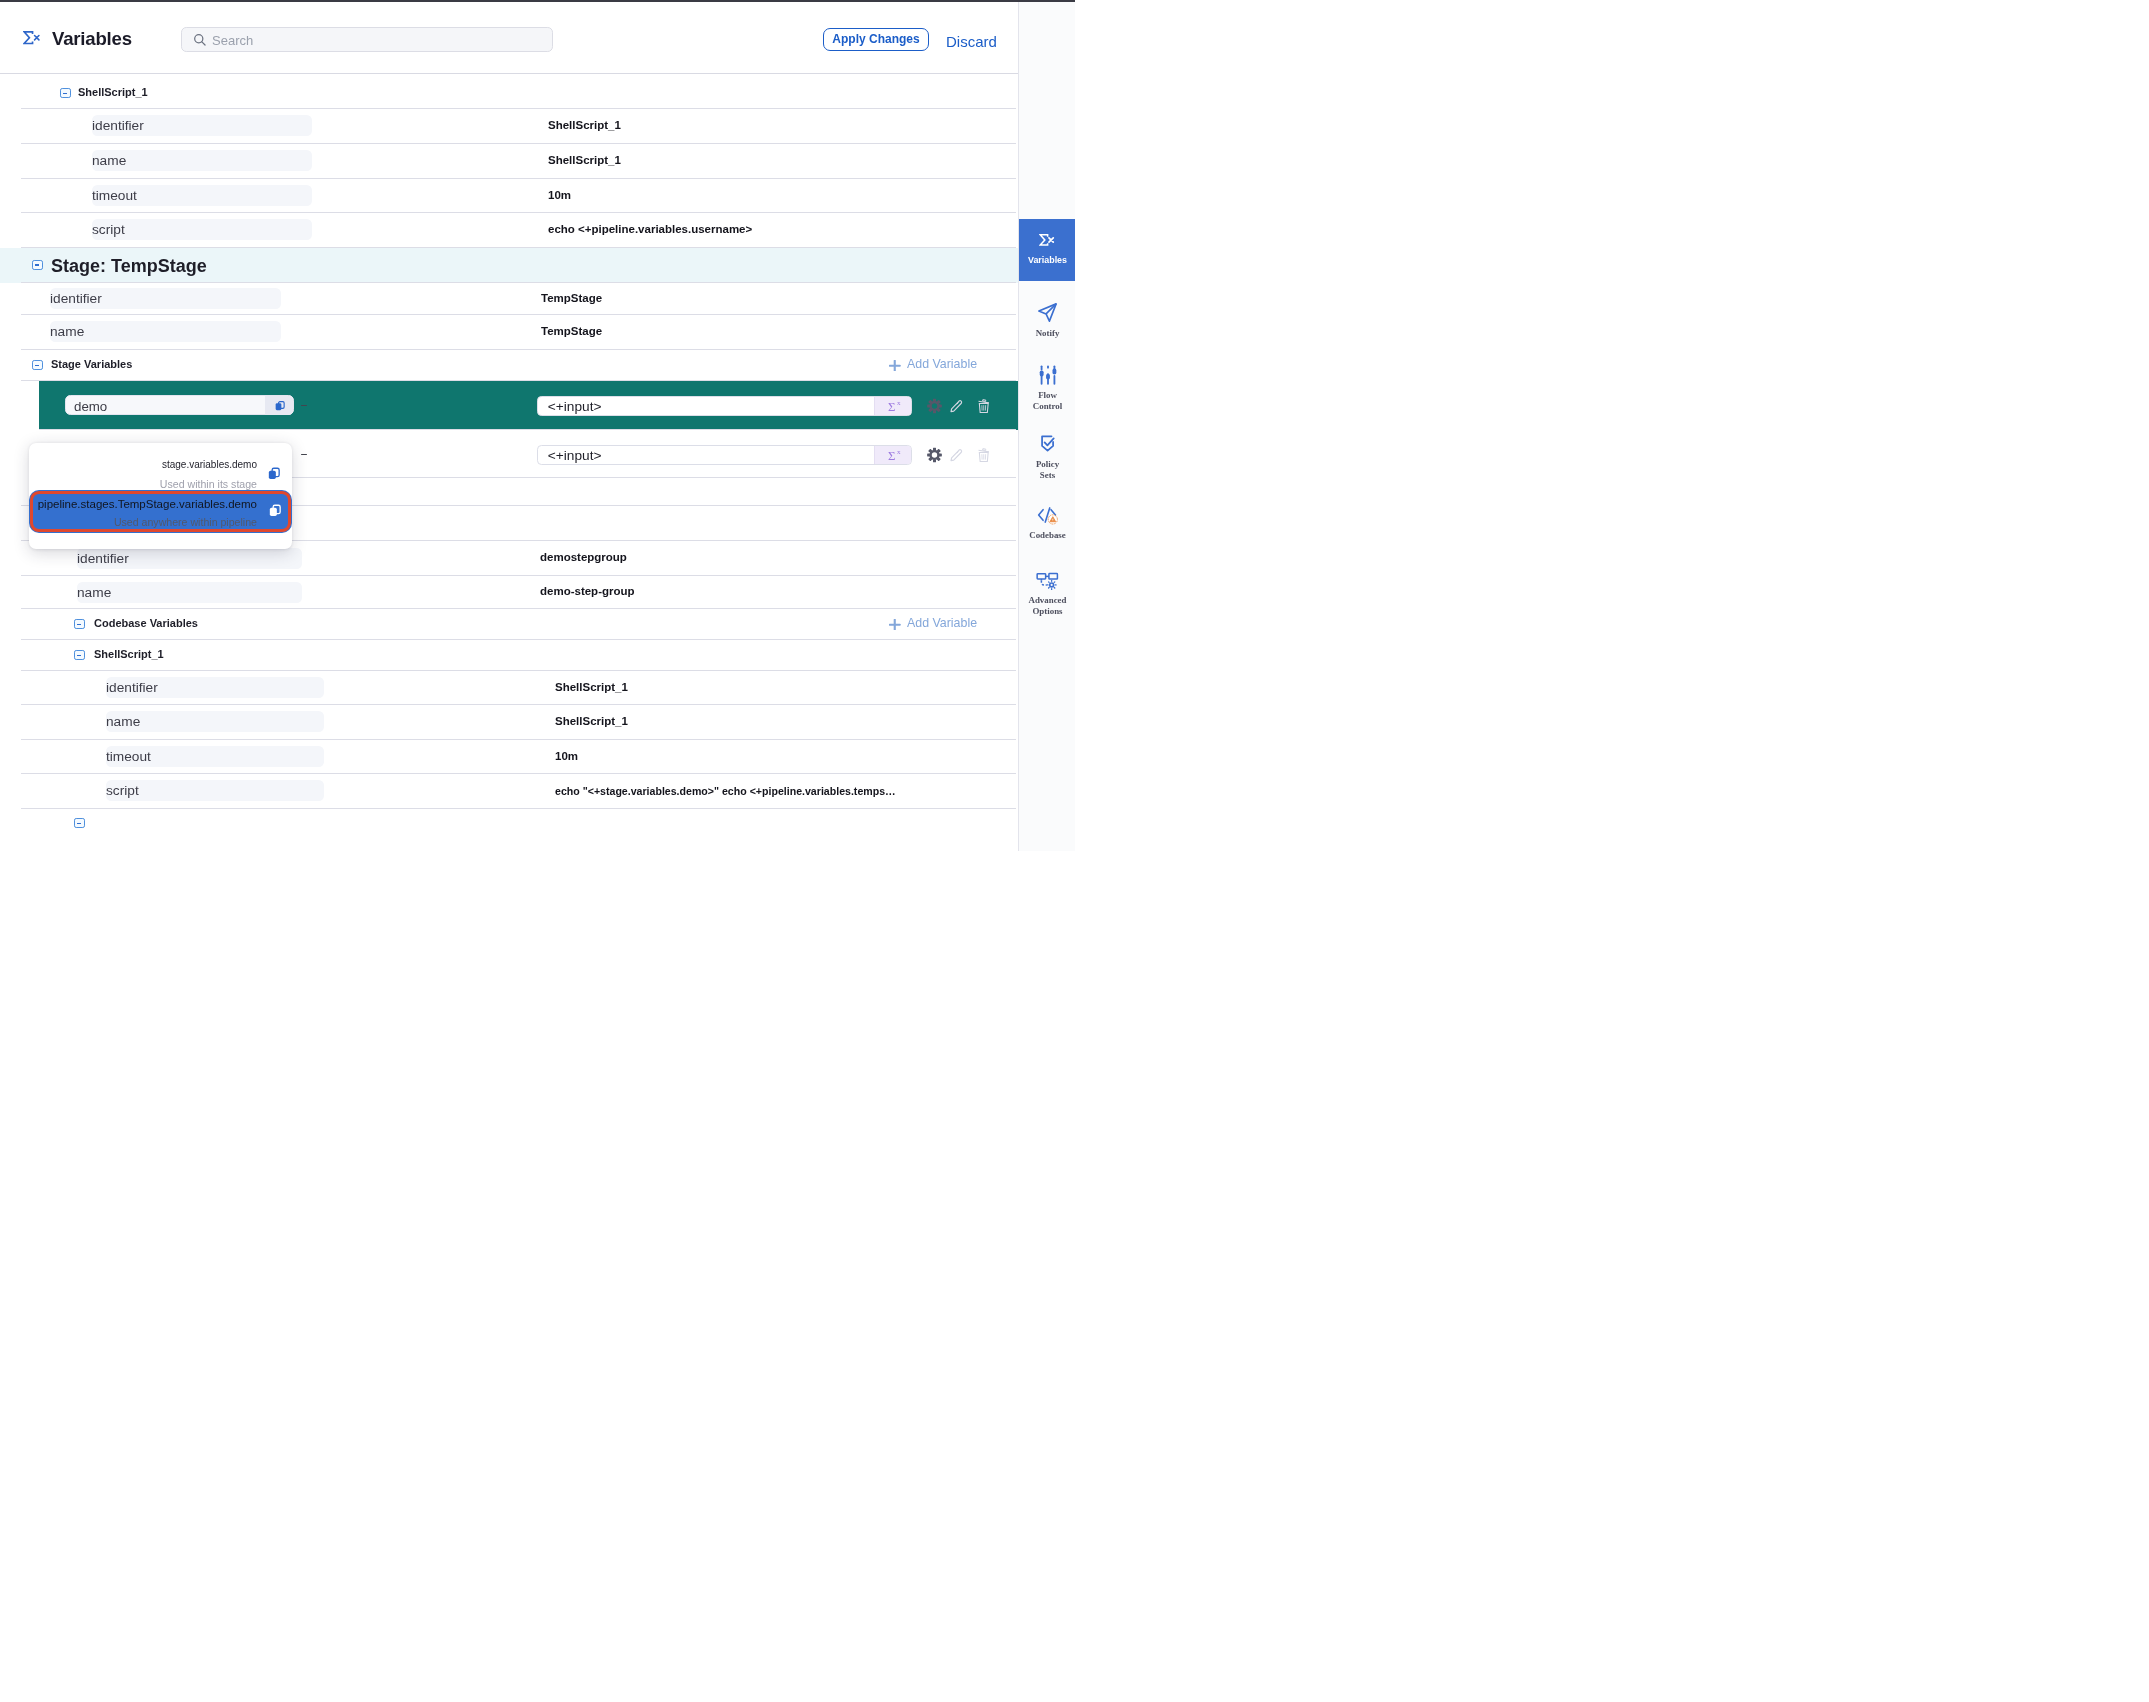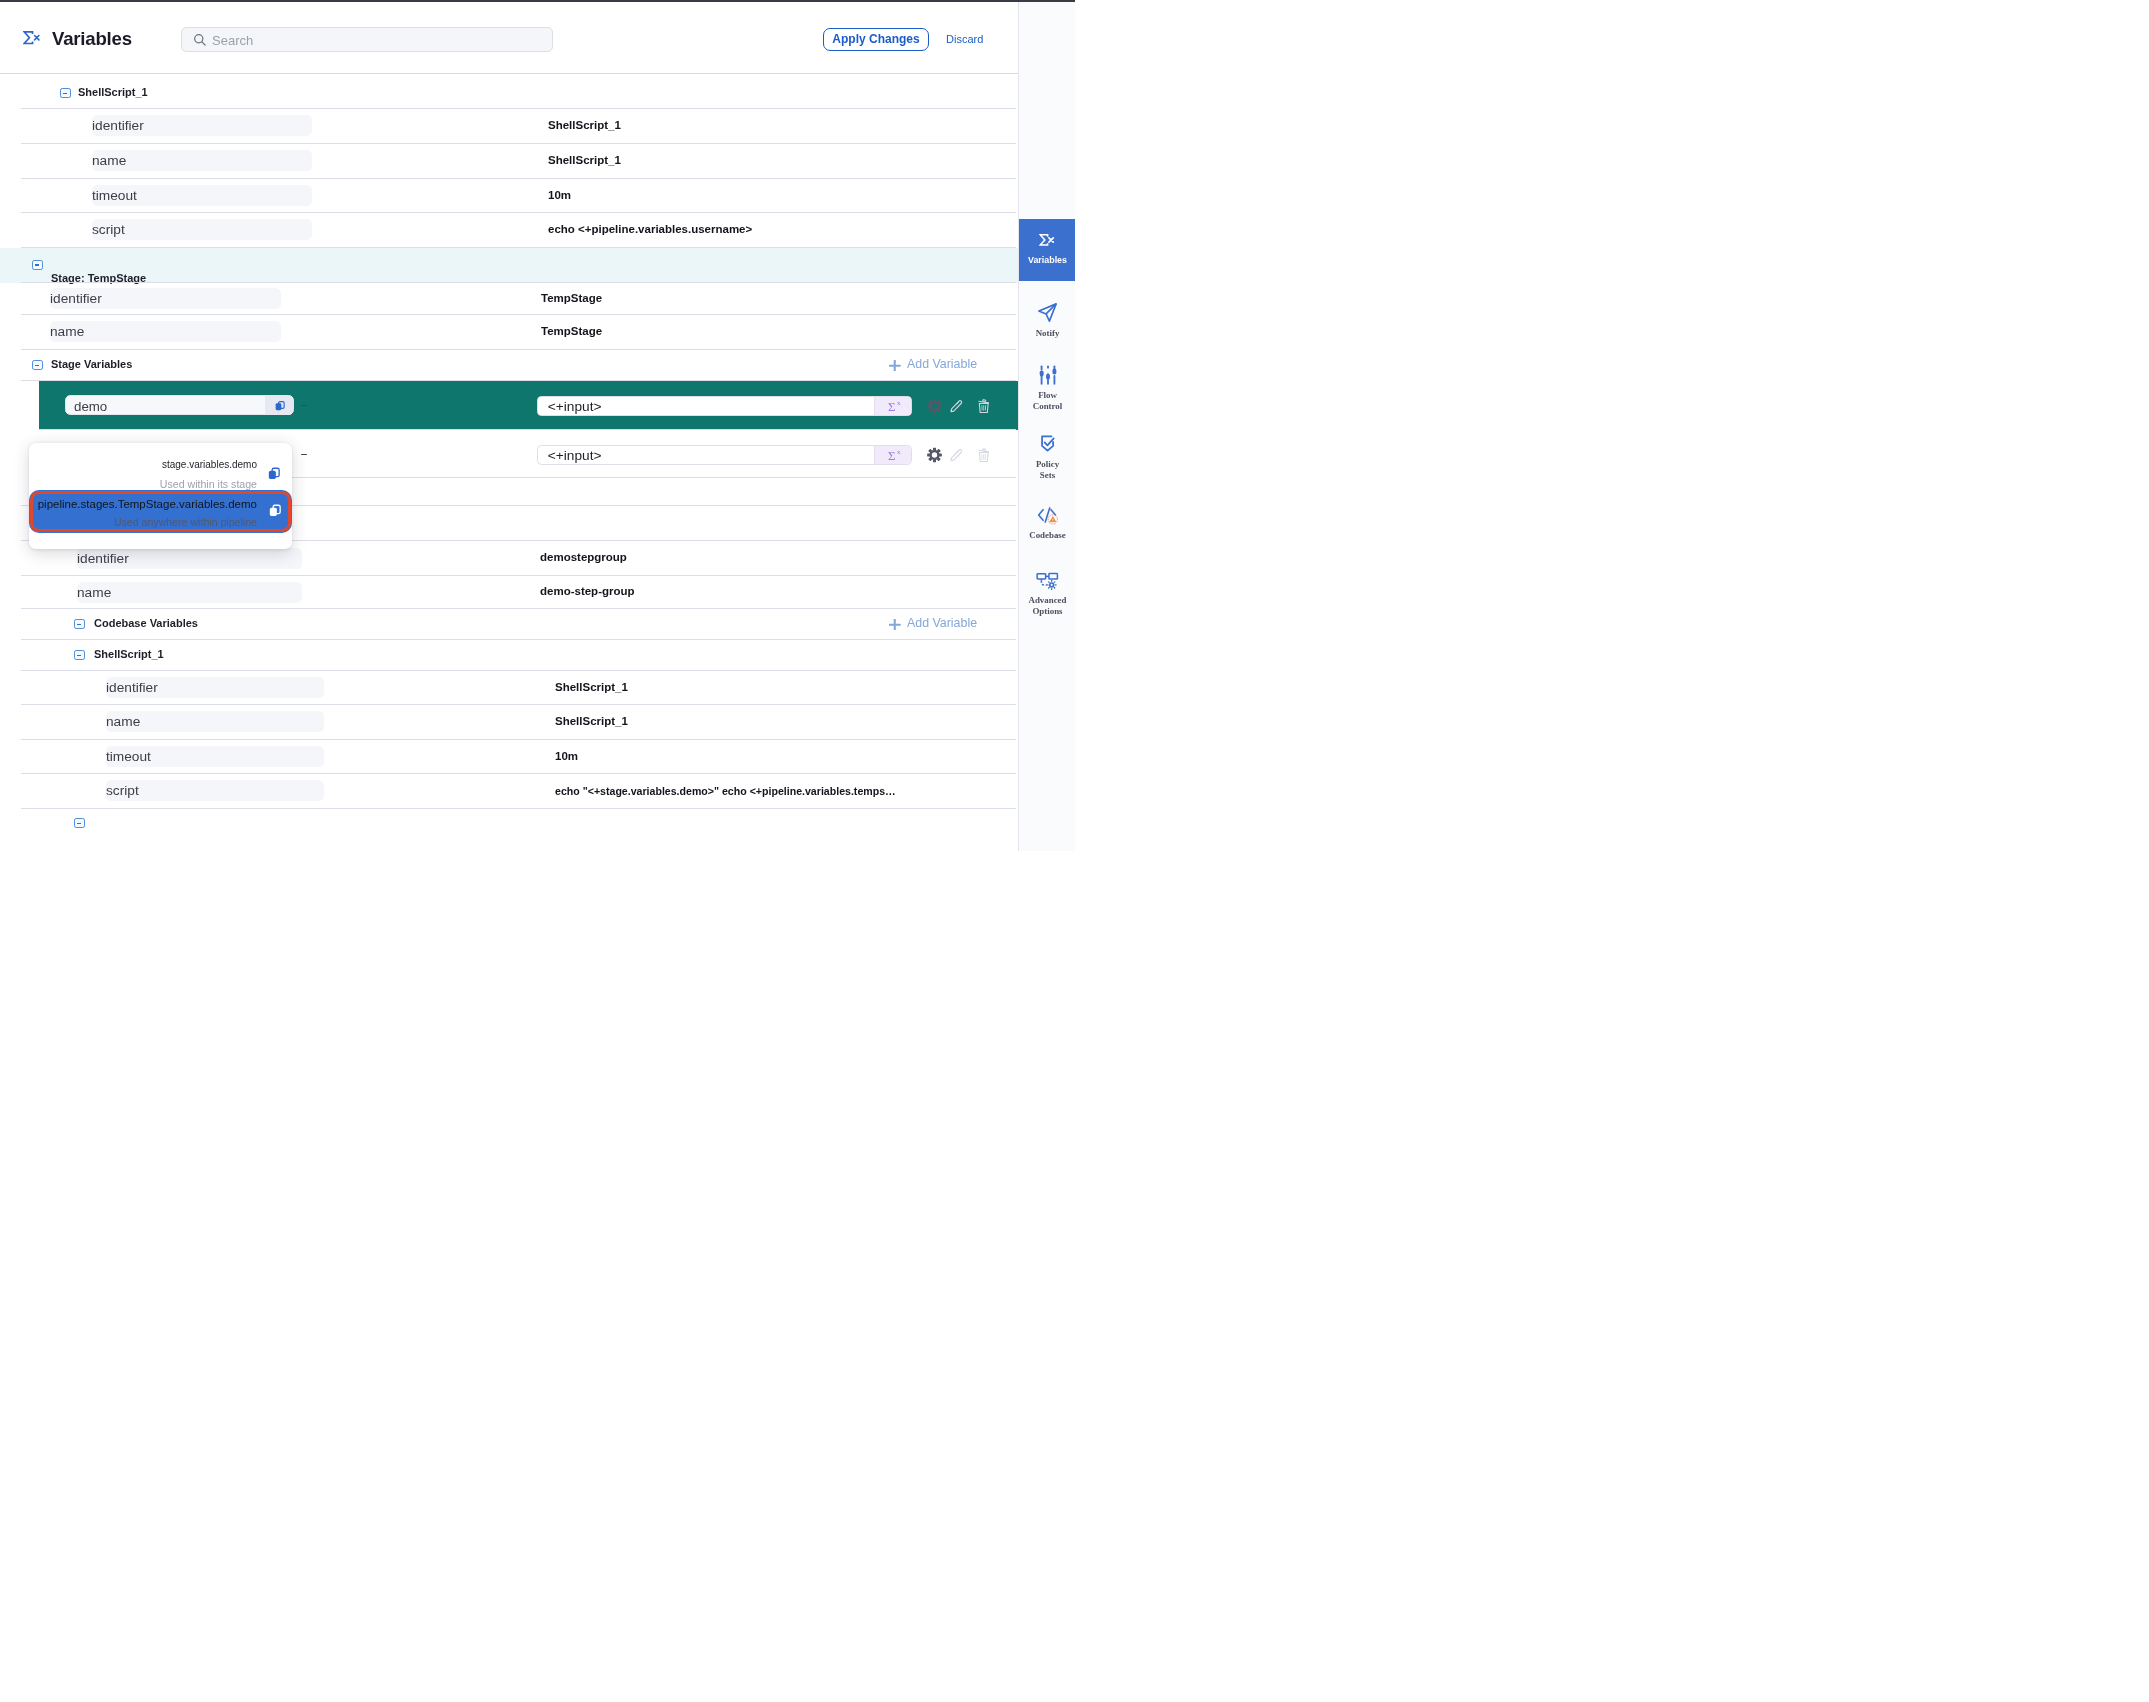--- a/index.html
+++ b/index.html
@@ -7,21 +7,21 @@
 body { font-family:"Liberation Sans", sans-serif; background:#fff; position:relative; }
 .topstrip { position:absolute; top:0; left:0; width:1075px; height:1.8px; background:#3a3b44; z-index:50; }
 
 .header { position:absolute; top:1.8px; left:0; width:1018px; height:72px; background:#fff; border-bottom:0.9px solid #d9dae3; z-index:5; }
 .hicon { position:absolute; left:23px; top:29px; }
 .htitle { position:absolute; left:52px; top:26px; font-size:18.6px; font-weight:700; color:#1b1b28; letter-spacing:-0.2px; }
 .search { position:absolute; left:181px; top:25px; width:372px; height:25px; border:0.9px solid #dcdde5; border-radius:5.3px; background:#f5f6f9; }
 .search .mag { position:absolute; left:10.6px; top:5.3px; }
 .search .ph { position:absolute; left:30px; top:4.9px; font-size:13px; color:#9ba1ad; }
 .applybtn { position:absolute; left:823px; top:26.6px; width:106px; height:23px; border:1.3px solid #1b5dc8; border-radius:7px; color:#1b5dc8; font-size:12px; font-weight:700; text-align:center; line-height:20.4px; background:#fff; }
-.discard { position:absolute; left:946px; top:31px; font-size:11px; color:#1b5dc8; font-weight:400; }
+.discard { position:absolute; left:946px; top:31px; font-size:15px; color:#1b5dc8; font-weight:400; }
 
 .sidebar { position:absolute; top:1.8px; right:0; width:57px; height:849px; background:#fafbfc; border-left:0.9px solid #e3e4ec; z-index:6; }
 .sactive { position:absolute; top:217px; left:0; width:57px; height:62px; background:#3b70cf; color:#fff; }
 .sitem { position:absolute; width:57px; text-align:center;font-family:Liberation Serif, serif; }
 .slabel { font-size:8.9px; font-weight:700; color:#4d4f5e; line-height:11px; }
 .sactive .slabel { color:#fff; }
 
 .main { position:absolute; top:78px; left:0; width:1018px; z-index:1; }
 .row { position:relative; width:1018px; }
 .bl { position:absolute; left:21px; right:1.8px; bottom:0; height:0.9px; background:#dcdde6; }
@@ -189,21 +189,21 @@
   </div>
 
   <div class="row" style="height:35px;">
     <div class="pill" style="left:92px;top:6.2px;width:220px;height:21px;line-height:21px;">script</div>
     <div class="val" style="left:548px;top:9.8px;">echo &lt;+pipeline.variables.username&gt;</div>
     <div class="bl"></div>
   </div>
 
   <div class="row stagehdr" style="height:35px;">
     <div class="minus" style="left:32px;top:11.5px;"></div>
-    <div class="stitle" style="left:51px;top:8px;font-size:11px;margin-top:16px;">Stage: TempStage</div>
+    <div class="stitle" style="left:51px;top:8px;font-size:18px;">Stage: TempStage</div>
     <div class="bl"></div>
   </div>
 
   <div class="row" style="height:32px;">
     <div class="pill" style="left:50px;top:5.3px;width:231px;height:21px;line-height:21px;">identifier</div>
     <div class="val" style="left:541px;top:8.9px;">TempStage</div>
     <div class="bl"></div>
   </div>
 
   <div class="row" style="height:35px;">

